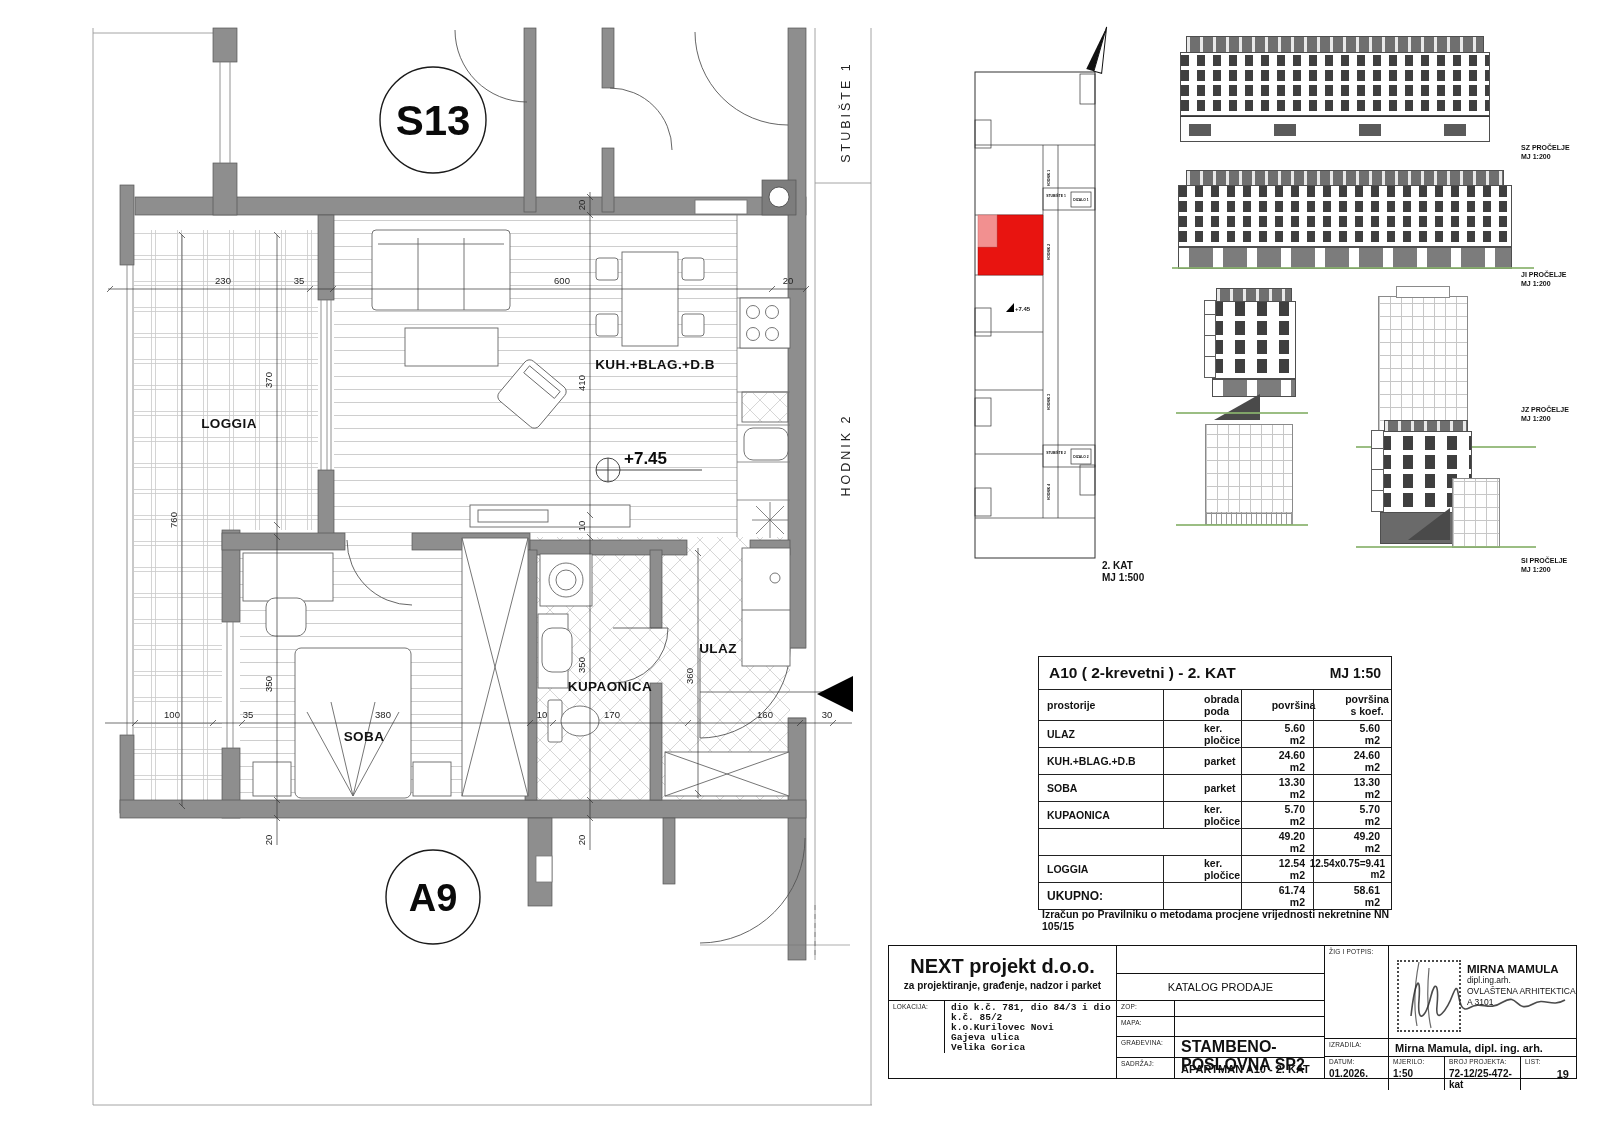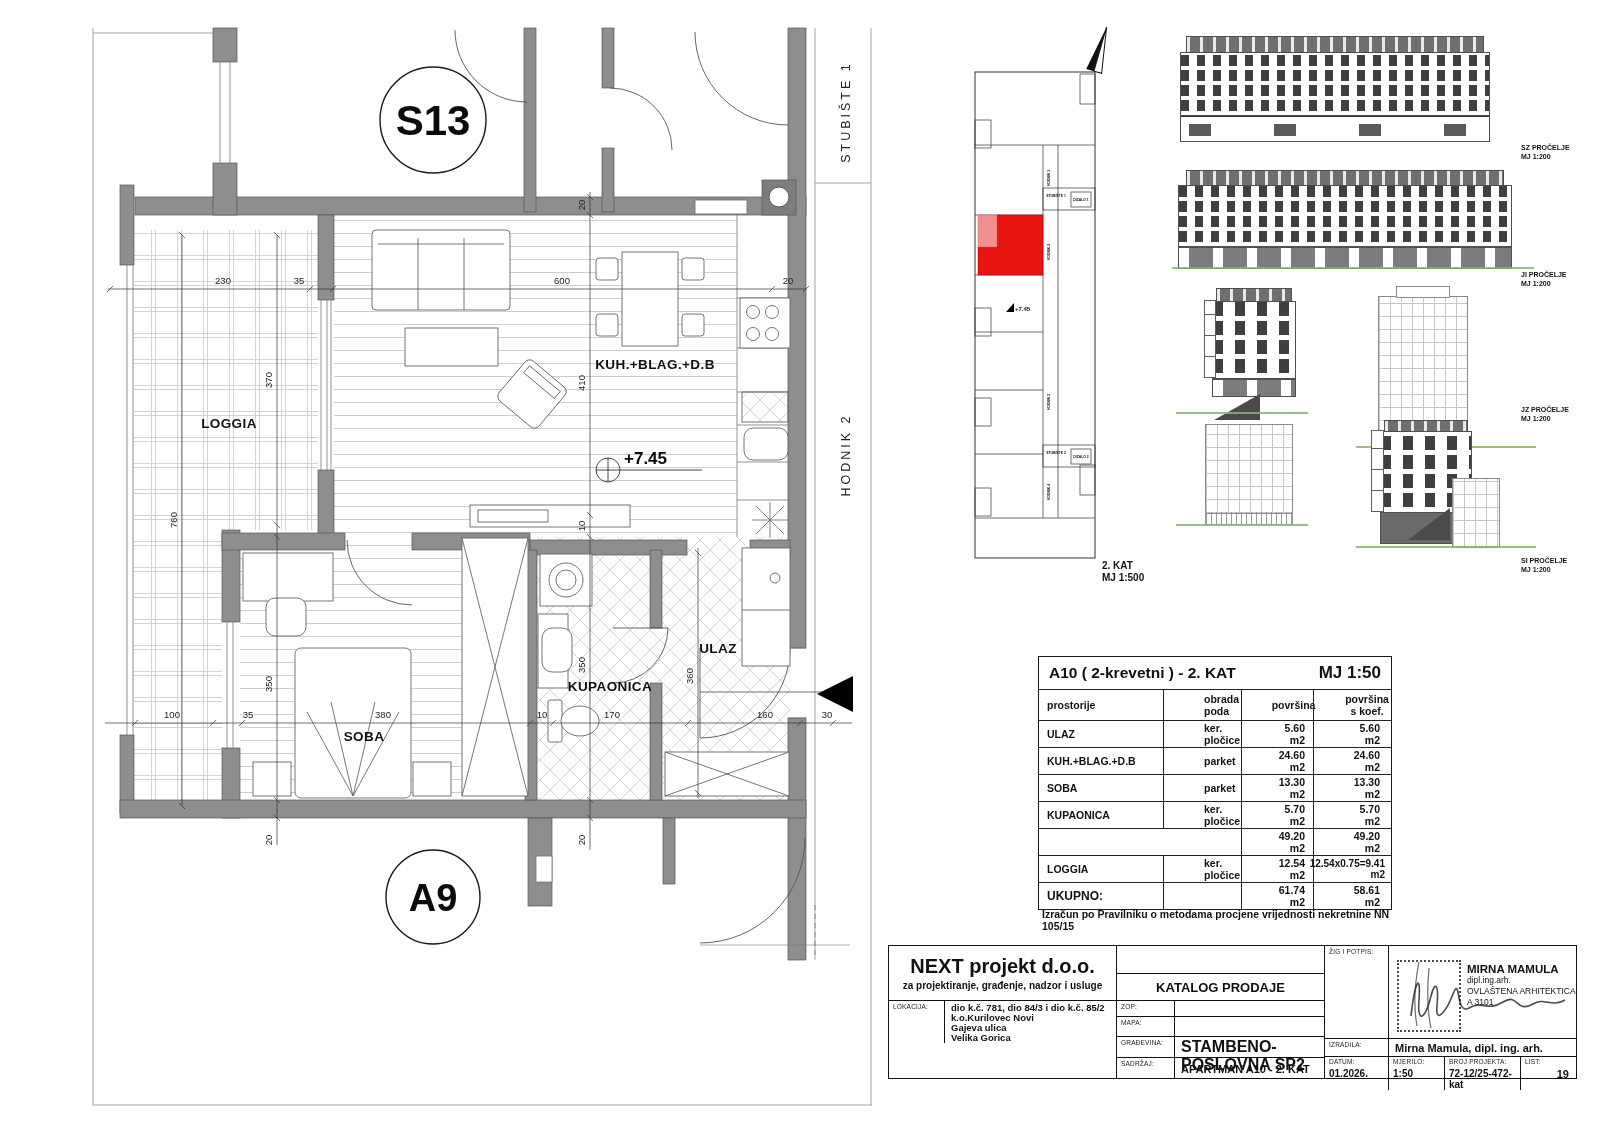--- a/index.html
+++ b/index.html
@@ -32,21 +32,21 @@
   .balc{position:absolute;background:#fff;border:1px solid #5e5e5e;
     background-image:repeating-linear-gradient(0deg,transparent 0 20px,#5e5e5e 20px 21px);}
   .wedge{position:absolute;background:#4a4a4a;clip-path:polygon(0 100%,100% 0,100% 100%);}
   .gline{position:absolute;height:2px;background:#8ab36d;opacity:.85;}
   .ellab{position:absolute;width:60px;font-weight:700;font-size:7px;line-height:9px;color:#111;}
   
   #atable{position:absolute;left:1038px;top:656px;width:352px;border:1.4px solid #1a1a1a;background:#fff;
           font-weight:700;font-size:10.5px;color:#111;}
   #atable .ttl{display:flex;justify-content:space-between;align-items:center;height:32px;padding:0 10px;}
   #atable .ttl .t1{font-size:15.5px;}
-  #atable .ttl .t2{font-size:17px;}
+  #atable .ttl .t2{font-size:14px;}
   .trow{display:grid;grid-template-columns:124px 78px 72px 75px;border-top:1px solid #222;align-items:center;min-height:26px;}
   .trow.hdr{min-height:30px;}
   .tc{padding:0 8px;}
   .tc.bl{border-left:1px solid #222;align-self:stretch;display:flex;align-items:center;}
   .tc.num{justify-content:flex-end;text-align:right;}
   .tc.ctr{justify-content:center;text-align:center;}
   .tc.full{height:100%;box-sizing:border-box;padding-left:40px;}
   #tnote{position:absolute;left:1042px;top:908px;width:370px;font-weight:700;font-size:10.5px;color:#111;}
   
   #tblock{position:absolute;left:888px;top:945px;width:687px;height:132px;border:1.6px solid #111;
@@ -54,22 +54,22 @@
   .tbcol{border-left:1px solid #111;}
   .tbcol:first-child{border-left:none;}
   .lblr{font-size:6.5px;letter-spacing:.2px;color:#222;padding:2px 0 0 4px;}
   .tbrow{border-top:1px solid #111;box-sizing:border-box;}
   .company{height:54px;display:flex;flex-direction:column;align-items:center;justify-content:center;border-top:none;}
   .company .c1{font-size:20px;font-weight:700;}
   .company .c2{font-size:10px;font-weight:700;margin-top:2px;}
   .pairrow{display:grid;grid-template-columns:55px 1fr;}
   .pairrow .val{border-left:1px solid #111;padding:2px 0 0 6px;font-weight:700;}
   .inv .val{font-size:10px;line-height:10.5px;}
-  .lok .val{font-size:9.5px;line-height:10px;}
-  .mid-katalog{height:27px;display:flex;align-items:center;justify-content:center;font-weight:700;font-size:13px;}
+  .lok .val{font-size:9.5px;line-height:10px;font-family:Liberation Mono, monospace;}
+  .mid-katalog{height:27px;display:flex;align-items:center;justify-content:center;font-weight:400;font-size:11px;}
   .midrow{display:grid;grid-template-columns:57px 1fr;}
   .midrow .val{border-left:1px solid #111;padding:1px 0 0 6px;font-weight:700;font-size:11px;display:flex;align-items:center;}
   .stamp{position:relative;height:92px;display:grid;grid-template-columns:63px 1fr;border-top:none;}
   .stampbox{position:absolute;left:8px;top:14px;width:60px;height:68px;border:2px dotted #4a4a4a;}
   .archtxt{position:absolute;left:78px;top:18px;line-height:11px;}
   .archtxt .n{font-weight:700;font-size:11.5px;}
   .archtxt .s{font-size:8.5px;}
   .sigsvg{position:absolute;left:0;top:6px;}
   .izr{display:grid;grid-template-columns:63px 1fr;height:18px;}
   .izr .val{border-left:1px solid #111;padding-left:6px;font-weight:700;font-size:11px;display:flex;align-items:center;}
@@ -454,21 +454,21 @@
       <div class="tc bl num full">58.61 m2</div>
     </div>
   </div>
   <div id="tnote">Izračun po Pravilniku o metodama procjene vrijednosti nekretnine  NN 105/15</div>
 
   <div id="tblock">
 
     <div class="tbcol">
       <div class="tbrow company">
         <div class="c1">NEXT projekt d.o.o.</div>
-        <div class="c2">za projektiranje, građenje, nadzor i usluge</div>
+        <div class="c2">za projektiranje, građenje, nadzor i parket</div>
       </div>
       <div class="tbrow pairrow lok" style="height:41px">
         <div class="lblr">LOKACIJA:</div>
         <div class="val">
           <div>dio k.č. 781, dio 84/3 i dio k.č. 85/2</div>
           <div>k.o.Kurilovec Novi</div>
           <div>Gajeva ulica</div>
           <div>Velika Gorica</div>
         </div>
       </div>

